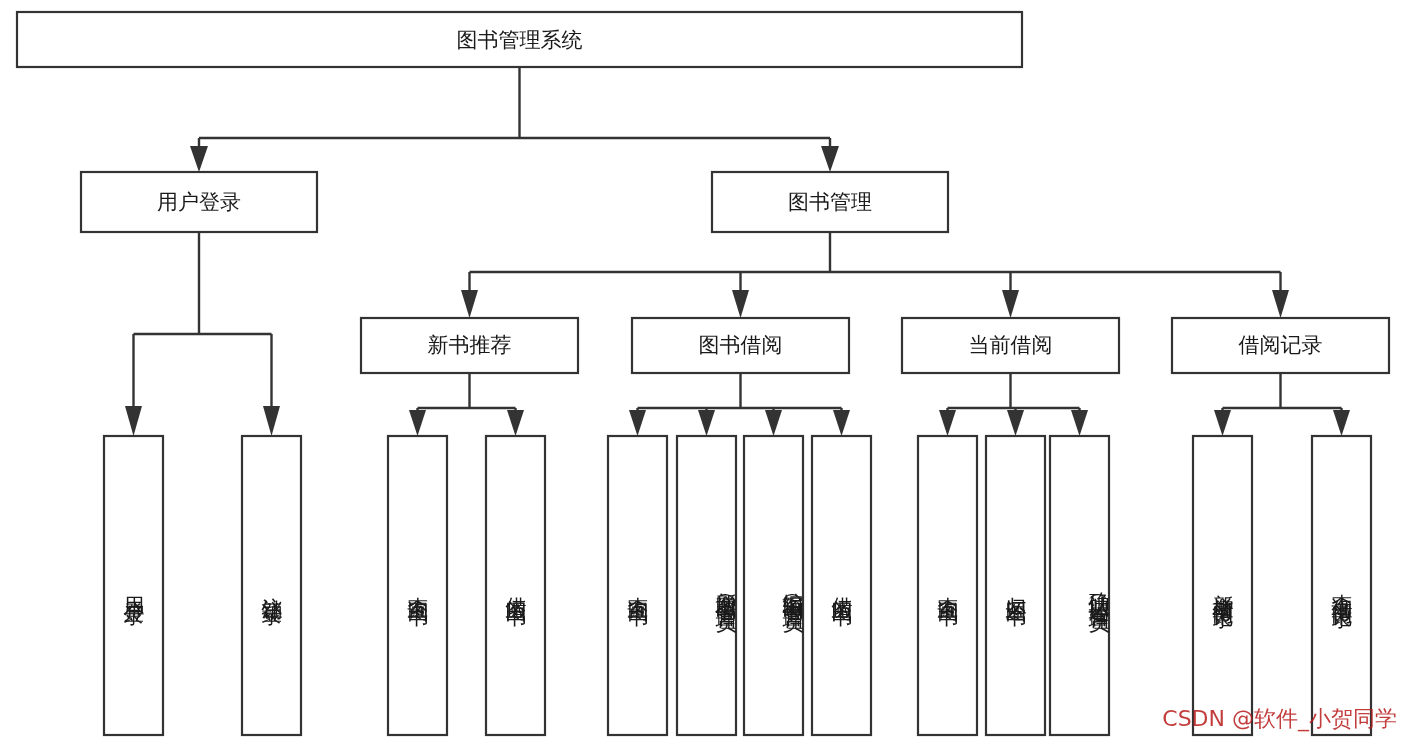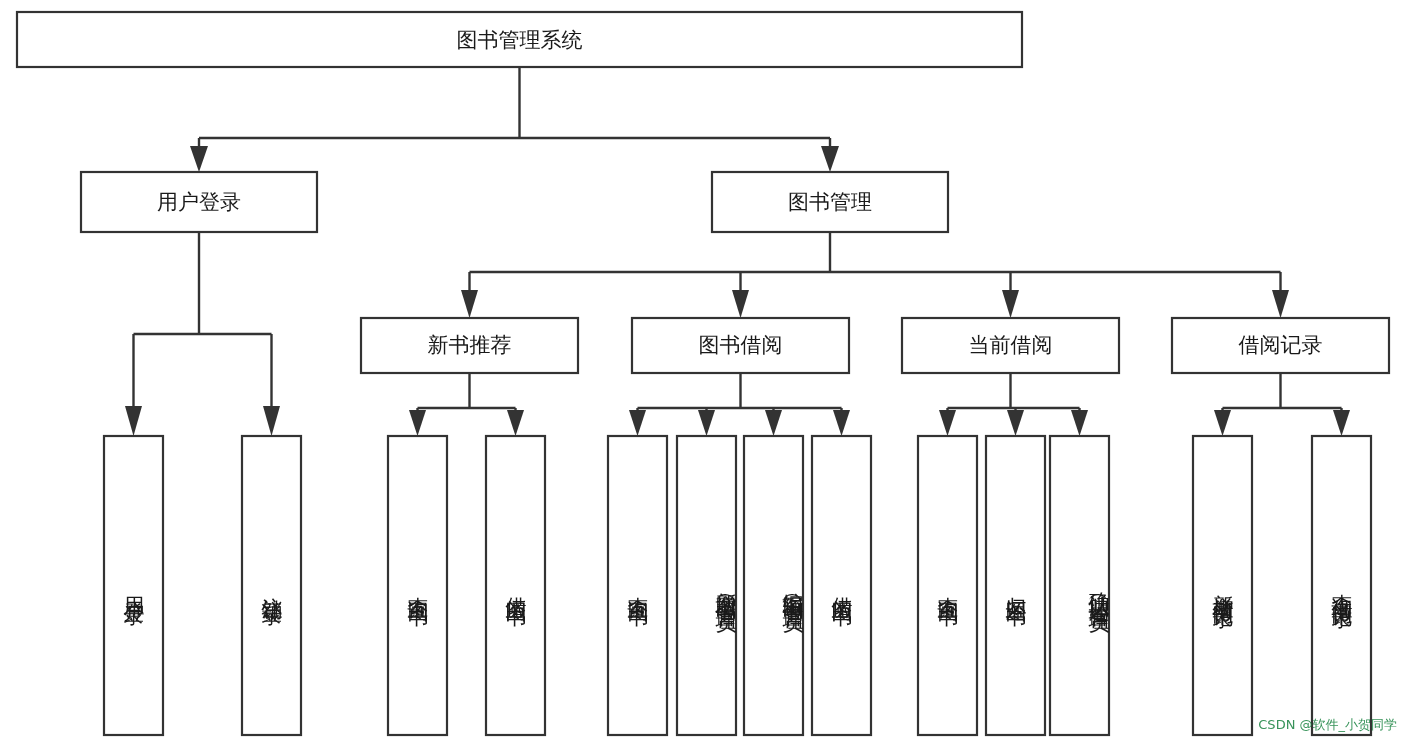--- a/index.html
+++ b/index.html
@@ -68,22 +68,22 @@
   .leaf-label-top {
     display: flex;
     align-items: flex-start;
     justify-content: center;
   }
   #watermark {
     position: absolute;
     right: 8px;
     bottom: 4px;
     font-family: "DejaVu Sans", "Liberation Sans", sans-serif;
-    font-size: 13px;
-    color: #15803d;
+    font-size: 22px;
+    color: #b91c1c;
     opacity: 0.85;
     white-space: nowrap;
     pointer-events: none;
     text-align: right;
   }
 </style>
 </head>
 <body>
 
 <div id="diagram-root">

